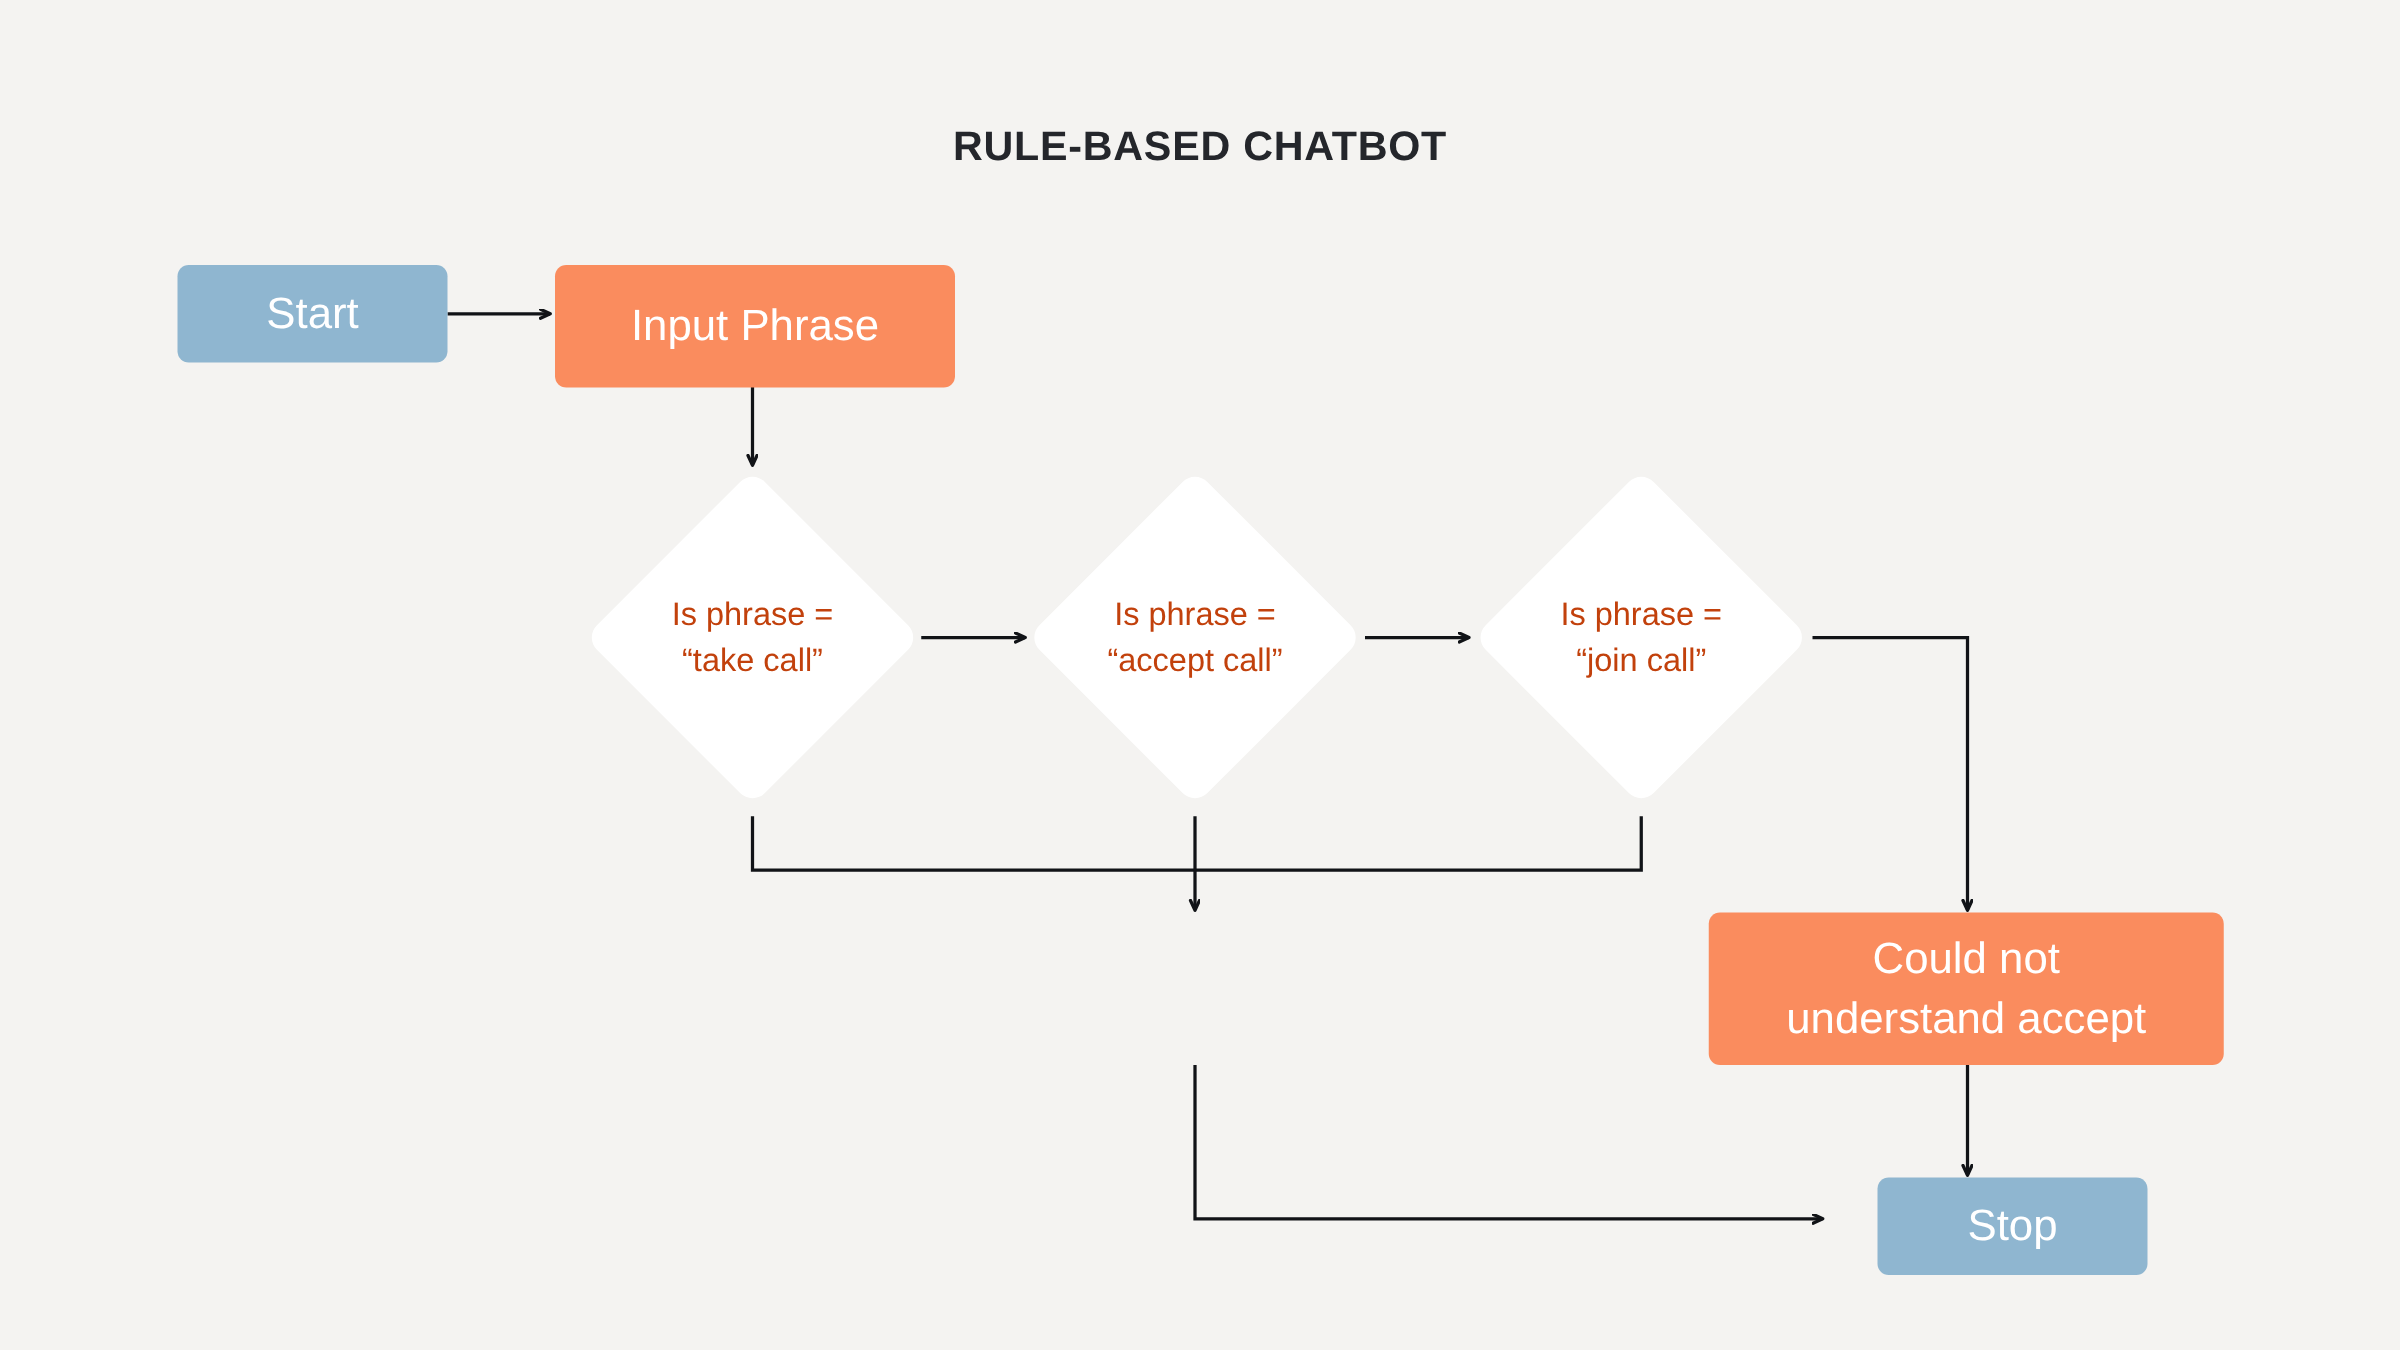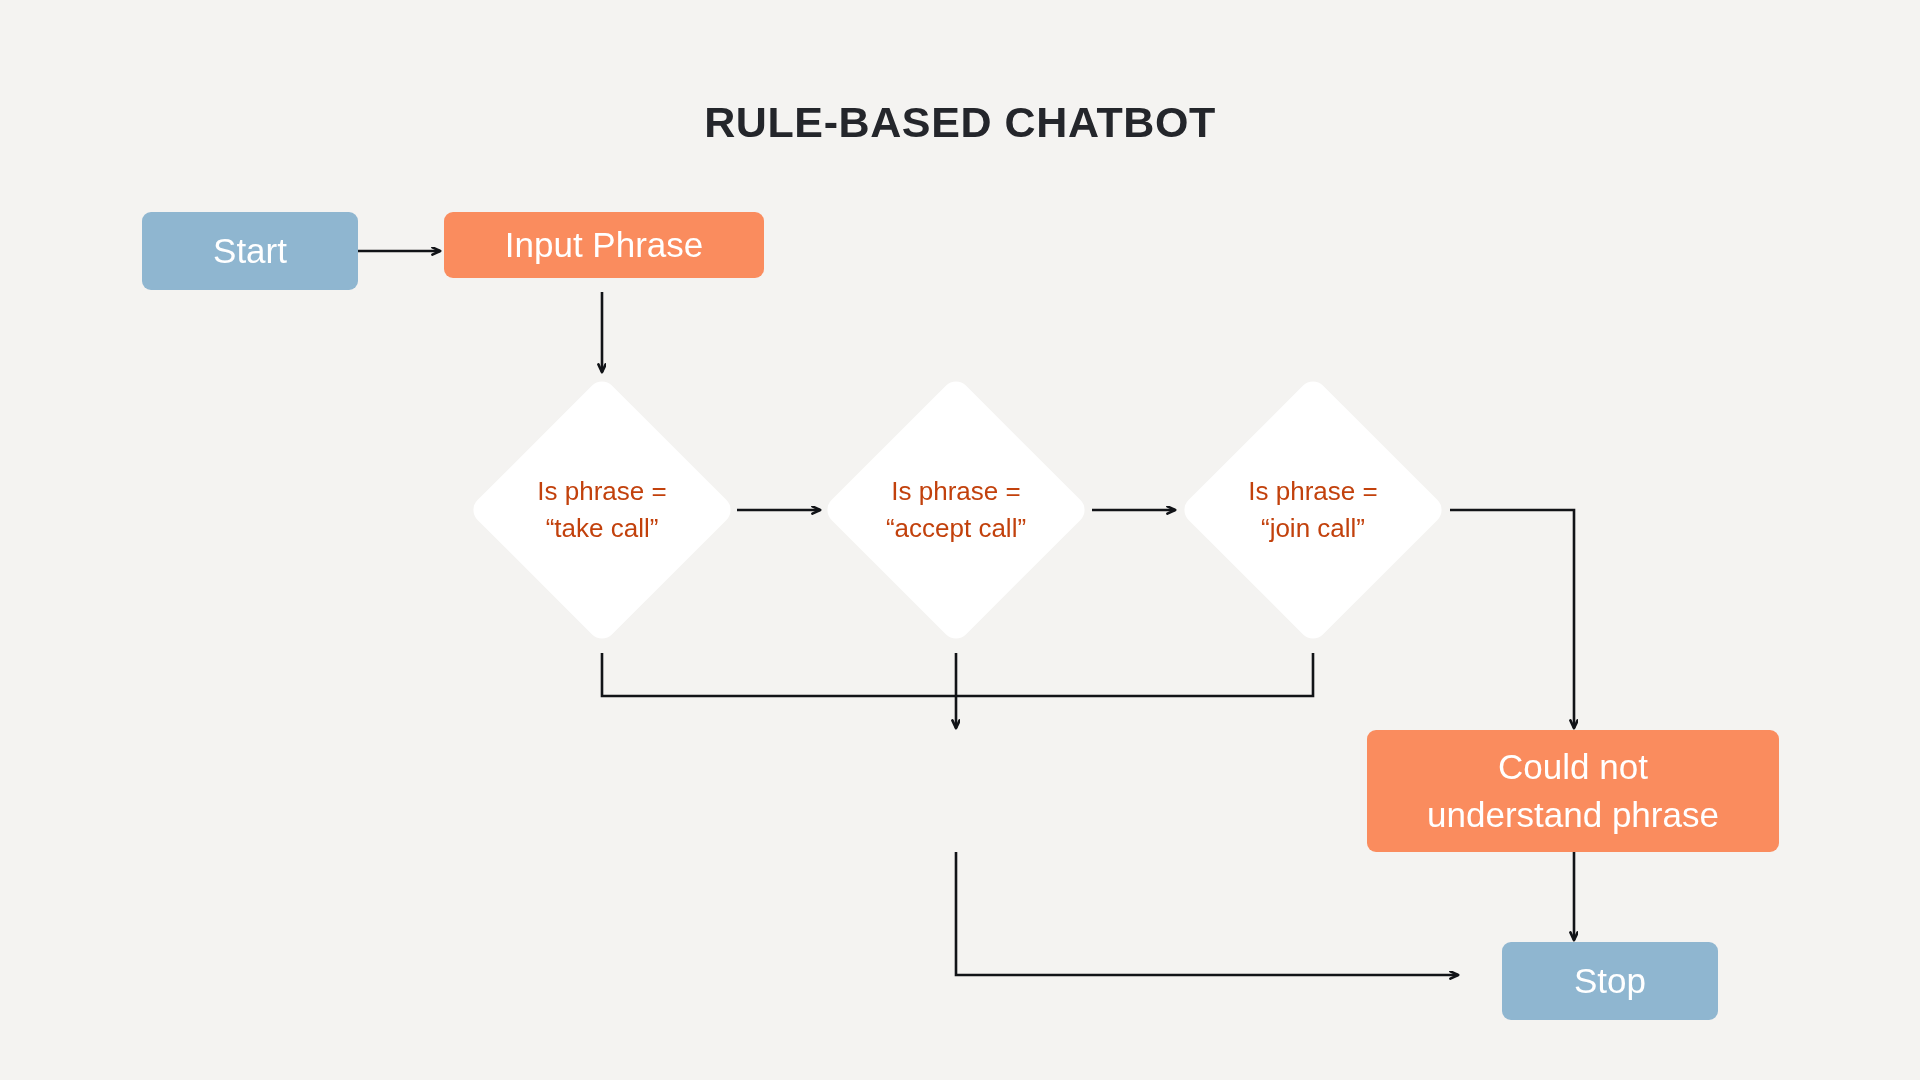--- a/index.html
+++ b/index.html
@@ -24,21 +24,21 @@
     background: #F4F3F1;
   }
 
   
   .title {
     position: absolute;
     left: 0;
     top: 98px;
     width: 1920px;
     text-align: center;
-    font-size: 43px;
+    font-size: 33px;
     font-weight: bold;
     letter-spacing: 0.6px;
     color: #24262B;
     font-family: "Liberation Sans", sans-serif;
   }
 
   
   .node {
     position: absolute;
     box-sizing: border-box;
@@ -132,21 +132,21 @@
 
     <path d="M 1450 510 L 1574 510 L 1574 728" marker-end="url(#arrowhead)"></path>
 
     <line x1="1574" y1="852" x2="1574" y2="940" marker-end="url(#arrowhead)"></line>
 
     <path d="M 956 852 L 956 975 L 1458 975" marker-end="url(#arrowhead)"></path>
   </svg>
 
   <div class="node blue" style="left:142px; top:212px; width:216px; height:78px;">Start</div>
 
-  <div class="node orange" style="left:444px; top:212px; width:320px; height:66px;">Input Phrase</div>
+  <div class="node orange" style="left:444px; top:212px; width:320px; height:98px;">Input Phrase</div>
 
   <div class="diamond-wrap" style="left:507px; top:415px; width:190px; height:190px;">
     <div class="diamond-shape"></div>
     <div class="diamond-label" style="left:-46px; width:282px;">Is phrase =
 “take call”</div>
   </div>
 
   <div class="diamond-wrap" style="left:861px; top:415px; width:190px; height:190px;">
     <div class="diamond-shape"></div>
     <div class="diamond-label" style="left:-46px; width:282px;">Is phrase =
@@ -154,17 +154,17 @@
   </div>
 
   <div class="diamond-wrap" style="left:1218px; top:415px; width:190px; height:190px;">
     <div class="diamond-shape"></div>
     <div class="diamond-label" style="left:-46px; width:282px;">Is phrase =
 “join call”</div>
   </div>
 
 
   <div class="node orange" style="left:1367px; top:730px; width:412px; height:122px;">Could not
-understand phrase</div>
+understand accept</div>
 
   <div class="node blue" style="left:1466px; top:942px; width:216px; height:78px;margin-left:36px;">Stop</div>
 
 </div>
 
 </body></html>

